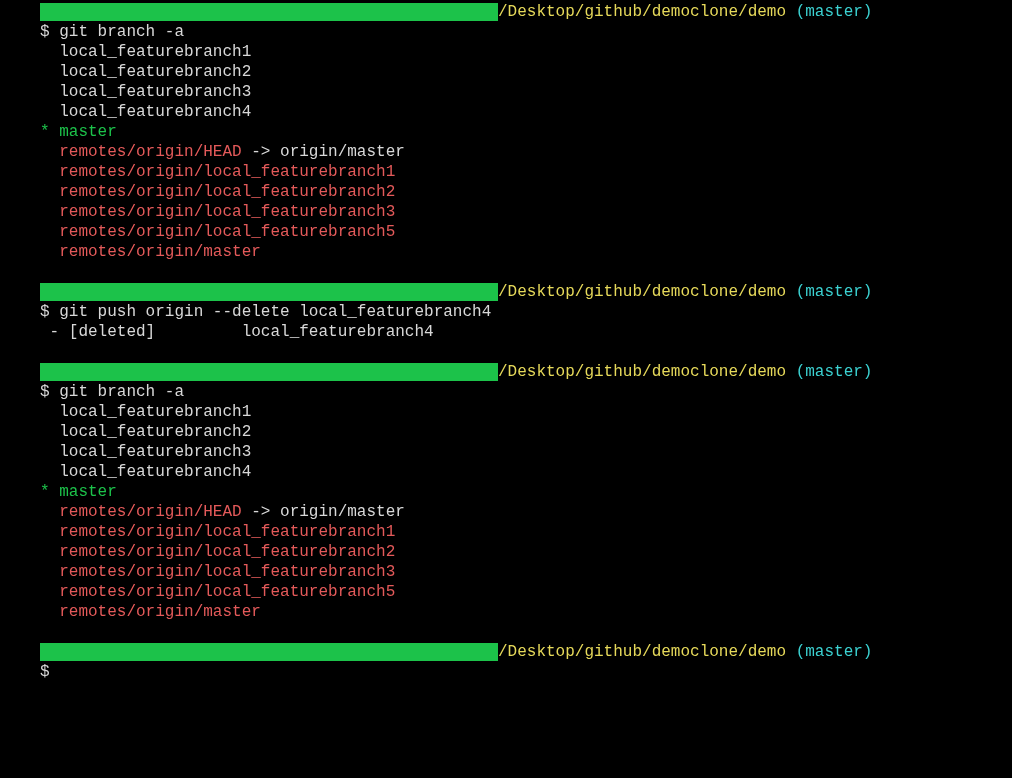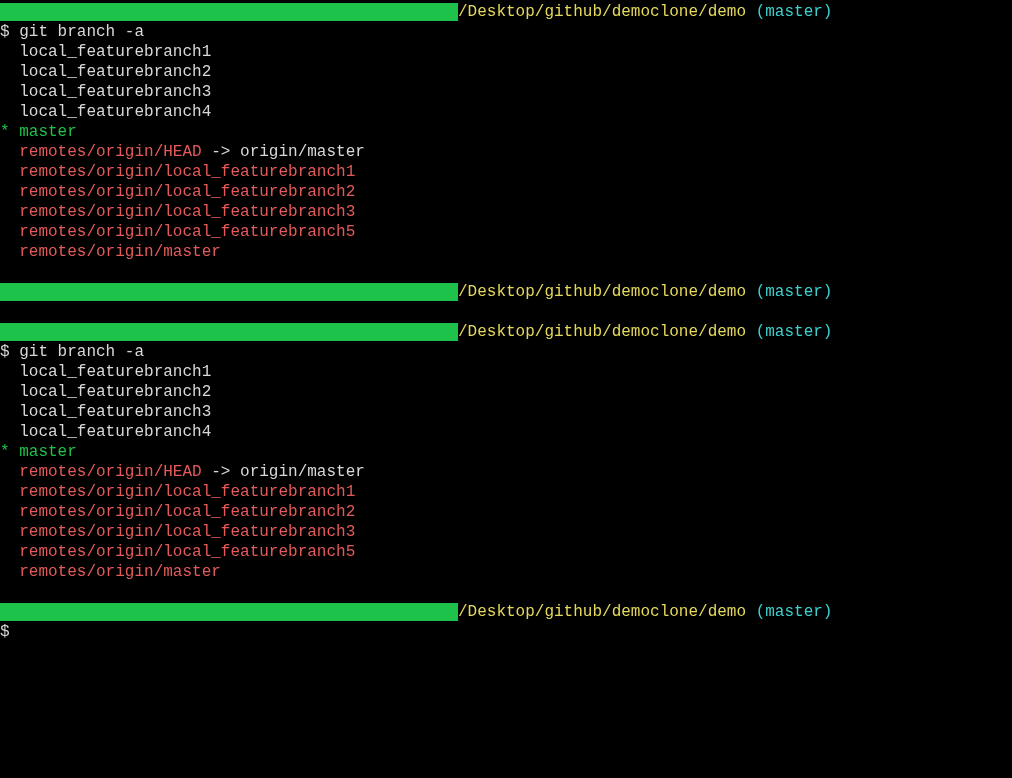--- a/index.html
+++ b/index.html
@@ -7,21 +7,21 @@
       background: #000;
       font-family: "Consolas", "Courier New", monospace;
       font-size: 16px;
       line-height: 1.25;
       color: #d0d0d0;
       width: 1012px;
       height: 778px;
       overflow: hidden;
       padding: 2px 0;
     }
-    .line { white-space: pre; }
+    .line { white-space: pre; padding-left: 40px; }
     .prompt-bar { background: #1cc24a; display: inline-block; height: 18px; vertical-align: middle; }
     .path { color: #e6d95a; }
     .branch-paren { color: #3bd1d1; }
     .white { color: #d8d8d8; }
     .green { color: #1cc24a; }
     .red { color: #e45a5a; }
     .blank { height: 20px; }
   </style>
 </head>
 <body>
@@ -35,20 +35,22 @@
     <div class="line"><span class="white">  local_featurebranch4</span></div>
     <div class="line"><span class="green">* </span><span class="green">master</span></div>
     <div class="line"><span class="red">  remotes/origin/HEAD</span><span class="white"> -&gt; origin/master</span></div>
     <div class="line"><span class="red">  remotes/origin/local_featurebranch1</span></div>
     <div class="line"><span class="red">  remotes/origin/local_featurebranch2</span></div>
     <div class="line"><span class="red">  remotes/origin/local_featurebranch3</span></div>
     <div class="line"><span class="red">  remotes/origin/local_featurebranch5</span></div>
     <div class="line"><span class="red">  remotes/origin/master</span></div>
     <div class="blank"></div>
     <div class="line"><span class="prompt-bar" style="width:458px"></span><span class="path">/Desktop/github/democlone/demo </span><span class="branch-paren">(master)</span></div>
+    <div class="line"><span class="white">$ </span><span class="white">git push origin --delete local_featurebranch4</span></div>
+    <div class="line"><span class="white"> - [deleted]         local_featurebranch4</span></div>
     <div class="blank"></div>
     <div class="line"><span class="prompt-bar" style="width:458px"></span><span class="path">/Desktop/github/democlone/demo </span><span class="branch-paren">(master)</span></div>
     <div class="line"><span class="white">$ </span><span class="white">git branch -a</span></div>
     <div class="line"><span class="white">  local_featurebranch1</span></div>
     <div class="line"><span class="white">  local_featurebranch2</span></div>
     <div class="line"><span class="white">  local_featurebranch3</span></div>
     <div class="line"><span class="white">  local_featurebranch4</span></div>
     <div class="line"><span class="green">* </span><span class="green">master</span></div>
     <div class="line"><span class="red">  remotes/origin/HEAD</span><span class="white"> -&gt; origin/master</span></div>
     <div class="line"><span class="red">  remotes/origin/local_featurebranch1</span></div>

